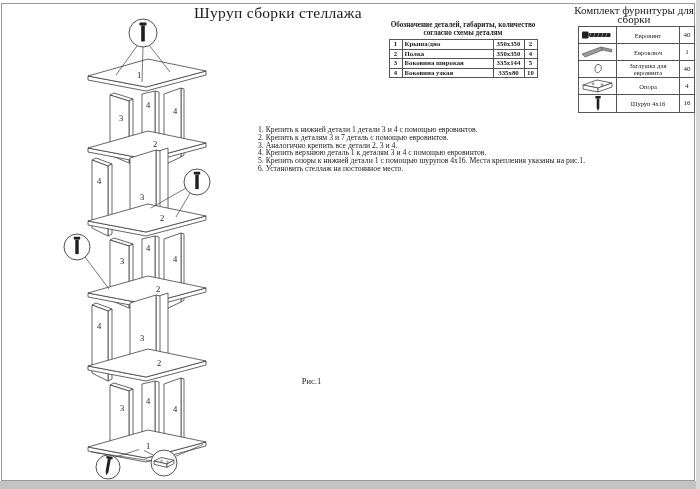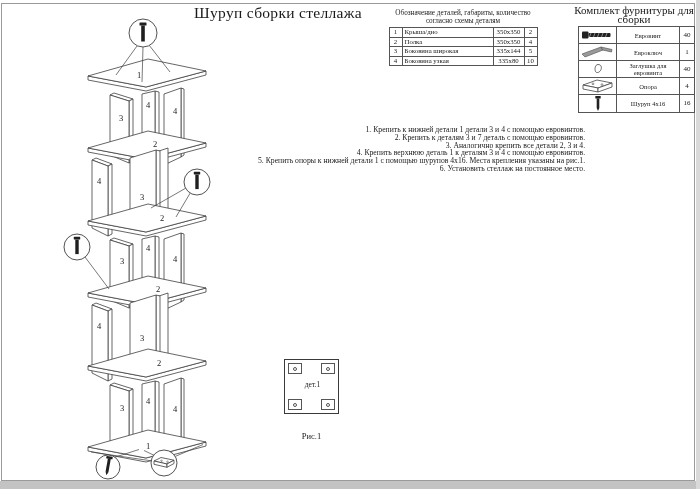--- a/index.html
+++ b/index.html
@@ -14,21 +14,21 @@
   }
   .bottom-band { position:absolute; left:0; top:481px; width:700px; height:8px; background:#c3c3c3; }
   .right-band  { position:absolute; left:696px; top:0; width:4px; height:489px; background:#d9d9d9; }
 
   .doc-title {
     position:absolute; left:158px; top:4px; width:240px;
     text-align:center; font-size:15.5px; letter-spacing:0.3px;
   }
 
   
-  .parts-block { position:absolute; left:380px; top:9px; width:166px; text-align:center; }
+  .parts-block { position:absolute; left:380px; top:21px; width:166px; text-align:center;font-weight:bold; }
   .parts-block .tbl-title { font-size:7.2px; line-height:8px; }
   table { border-collapse:collapse;border-radius:6px; }
   .parts-table { margin:2px auto 0 auto; font-size:6.8px; }
   .parts-table td { border:1px solid #555; height:9.5px; line-height:8px; padding:0 2px; }
   .parts-table .c-num  { width:13px; text-align:center; }
   .parts-table .c-name { width:91px; text-align:left; }
   .parts-table .c-size { width:31px; text-align:center; }
   .parts-table .c-qty  { width:13px; text-align:center; }
 
   
@@ -36,21 +36,21 @@
   .hw-block .tbl-title { font-size:11px; text-align:center; line-height:9px; }
   .hw-table { margin:2px 0 0 8px; font-size:6.5px; }
   .hw-table td { border:1px solid #555; text-align:center; vertical-align:middle; padding:0 1px; height:17px; line-height:7px; }
   .hw-table .c-icon { width:38px; }
   .hw-table .c-name { width:63px; }
   .hw-table .c-qty  { width:15px; font-size:7px; }
 
   
   .instructions {
     position:absolute; left:258px; top:126px;
-    font-size:7.7px; line-height:7.8px; white-space:nowrap;text-align:right;
+    font-size:7.7px; line-height:7.8px; white-space:nowrap;
   }
 
   
   .fig1 { position:absolute; left:284px; top:359px; width:55px; }
   .fig1-square { position:relative; width:55px; height:55px; border:1.2px solid #3a3a3a; background:#fff; }
   .plate { position:absolute; width:14px; height:11px; border:0.9px solid #555; display:flex; align-items:center; justify-content:center; }
   .plate-tl { left:3px; top:3px; } .plate-tr { right:3px; top:3px; }
   .plate-bl { left:3px; bottom:3px; } .plate-br { right:3px; bottom:3px; }
   .plate .hole { width:4px; height:4px; border:0.9px solid #555; border-radius:50%; }
   .fig1-label { position:absolute; left:0; top:20px; width:55px; text-align:center; font-size:7.5px; }
@@ -180,35 +180,20 @@
 <div class="instructions">
   <div>1. Крепить к нижней детали 1 детали 3 и 4 с помощью евровинтов.</div>
   <div>2. Крепить к деталям 3 и 7 деталь с помощью евровинтов.</div>
   <div>3. Аналогично крепить все детали 2, 3 и 4.</div>
   <div>4. Крепить верхнюю деталь 1 к деталям 3 и 4 с помощью евровинтов.</div>
   <div>5. Крепить опоры к нижней детали 1 с помощью шурупов 4х16. Места крепления указаны на рис.1.</div>
   <div>6. Установить стеллаж на постоянное место.</div>
 </div>
 
 <div class="fig1">
-  <div class="fig1-square">
-    <div class="plate plate-tl">
-        <span class="hole"></span>
-      </div>
-    <div class="plate plate-tr">
-        <span class="hole"></span>
-      </div>
-    <div class="plate plate-bl">
-        <span class="hole"></span>
-      </div>
-    <div class="plate plate-br">
-        <span class="hole"></span>
-      </div>
-    <div class="fig1-label">дет.1</div>
-  </div>
   <div class="fig1-caption">Рис.1</div>
 </div>
 
 <svg class="diagram" width="210" height="478" viewBox="40 8 210 478">
 
   <g>
     <polygon points="88,76 88,80 146,91 206,75 206,71 146,87"></polygon>
     <polygon points="88,76 148,59 206,71 146,87"></polygon>
   </g>
 

